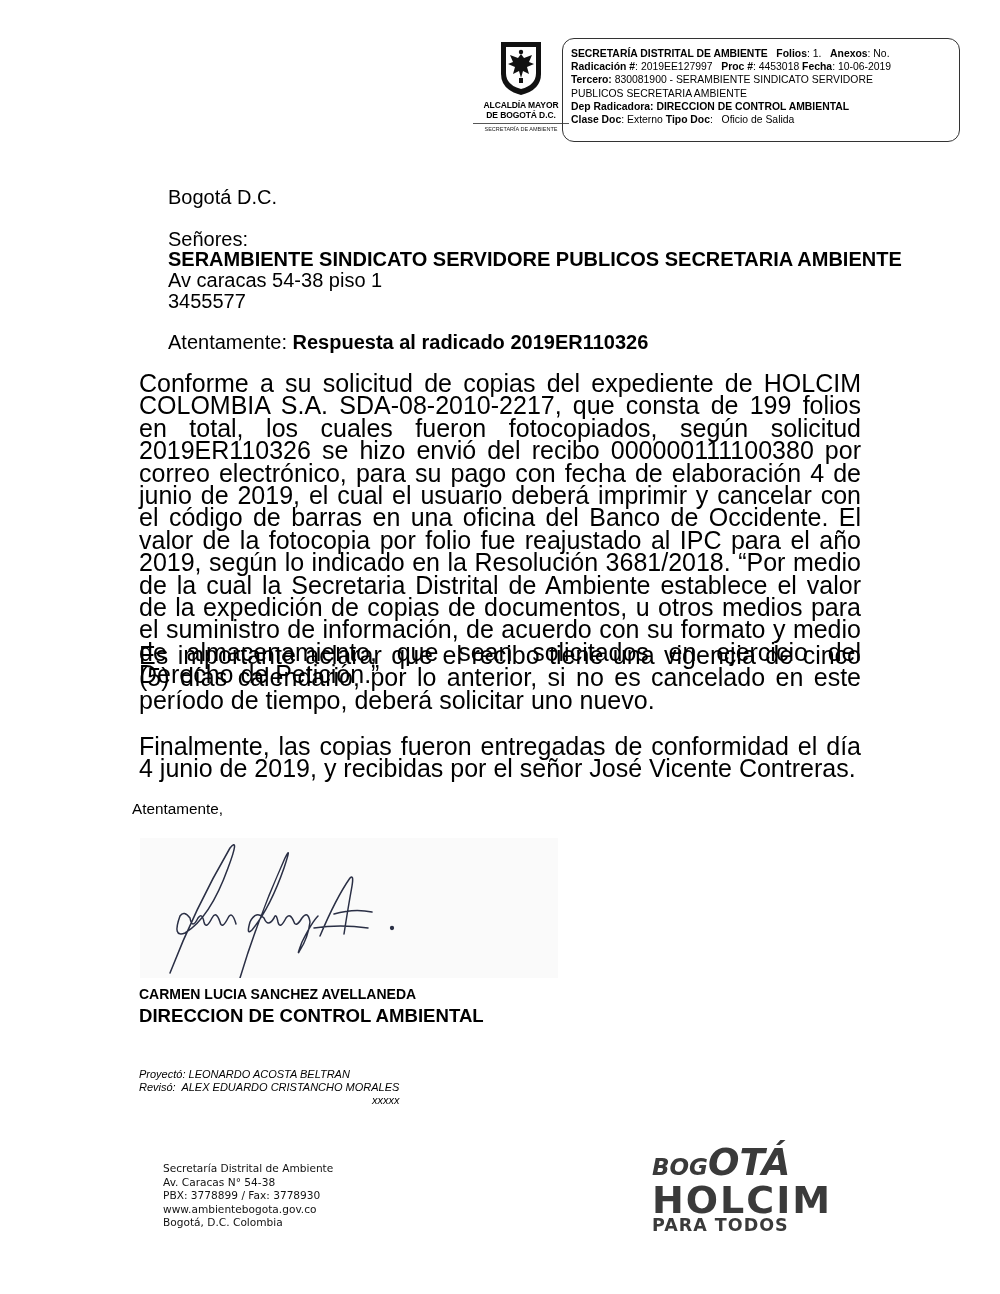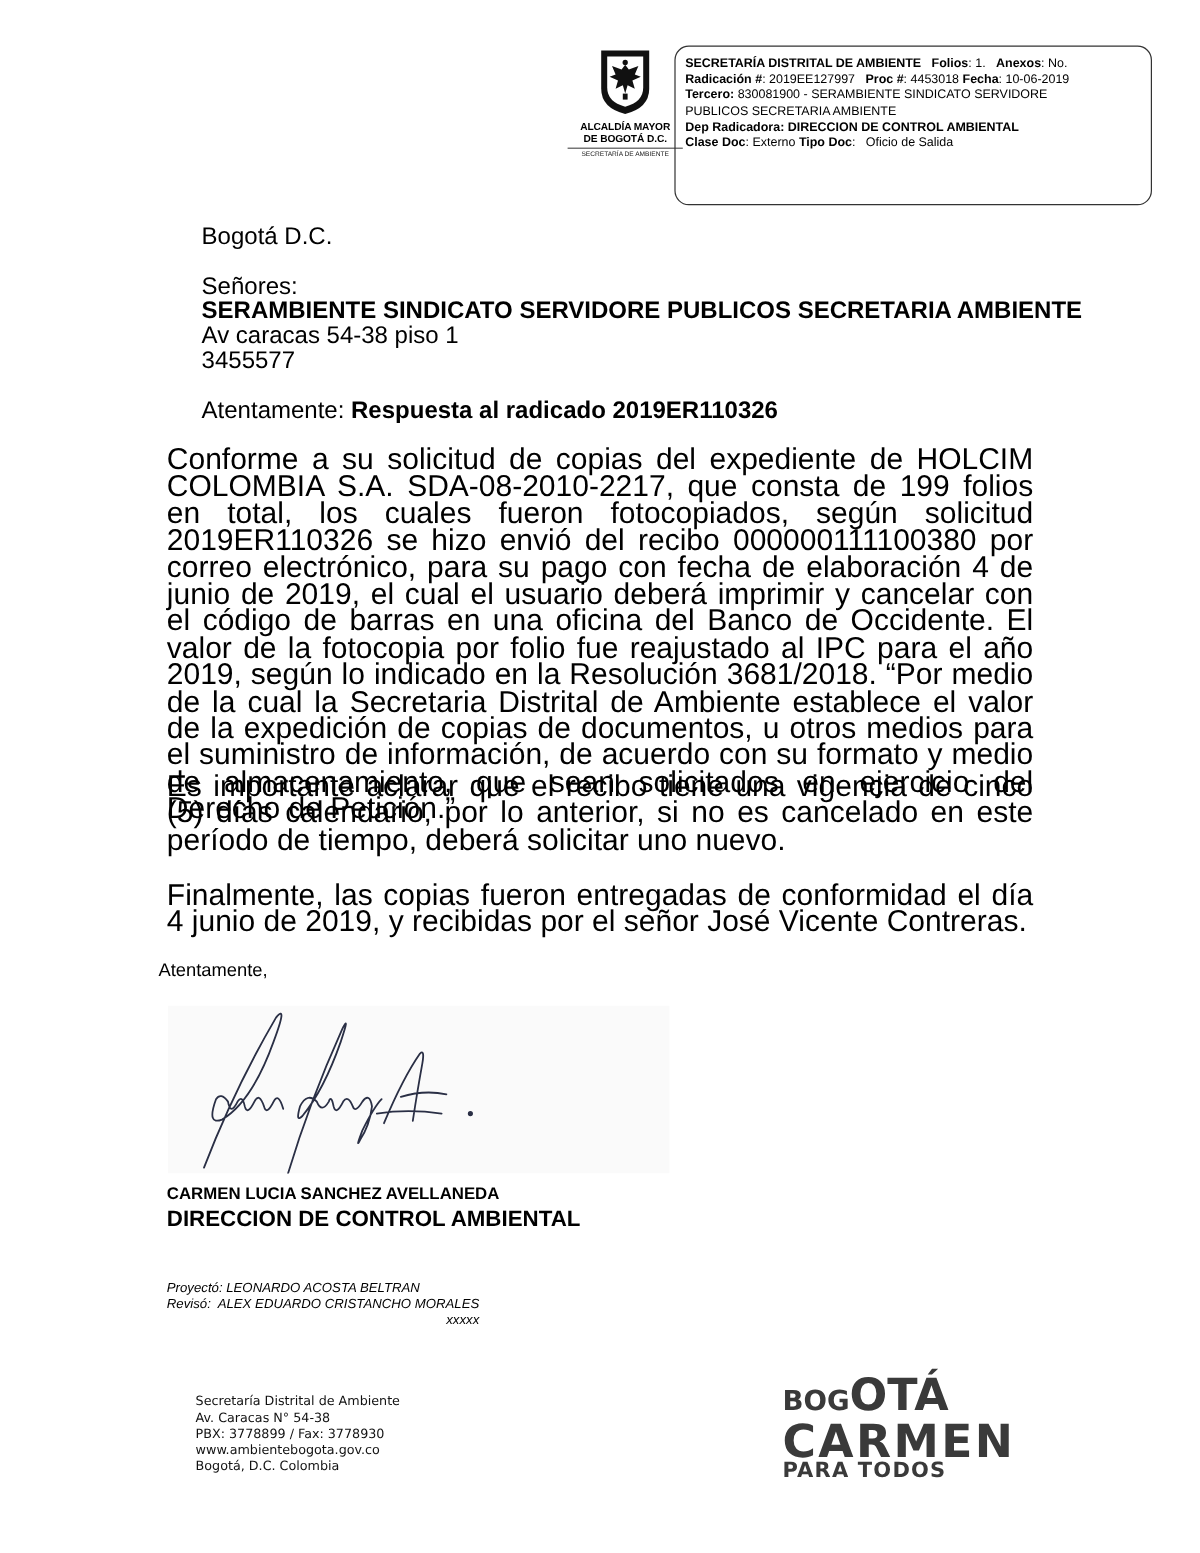--- a/index.html
+++ b/index.html
@@ -6,21 +6,21 @@
   body { width: 1000px; height: 1294px; position: relative; overflow: hidden; font-family: "Liberation Sans", sans-serif; color: #000; }
   .abs { position: absolute; }
 
   
   #logo { left: 473px; top: 40px; width: 96px; text-align: center; }
   #logo svg { display: block; margin: 0 auto; }
   #logo .l1 { font-weight: bold; font-size: 8.5px; line-height: 10px; margin-top: 4px; letter-spacing: -0.1px; }
   #logo .l3 { font-size: 5.5px; border-top: 1px solid #555; margin-top: 3px; padding-top: 2px; color: #222; }
 
   
-  #stamp { left: 562px; top: 38px; width: 398px; height: 133px; border: 1.5px solid #333; border-radius: 12px; box-sizing: border-box; padding: 8px 0 0 8px; font-size: 10.4px; line-height: 13.2px; font-family: "Liberation Sans", sans-serif; }
+  #stamp { left: 562px; top: 38px; width: 398px; height: 104px; border: 1.5px solid #333; border-radius: 12px; box-sizing: border-box; padding: 8px 0 0 8px; font-size: 10.4px; line-height: 13.2px; font-family: "Liberation Sans", sans-serif; }
   #stamp b { font-weight: bold; }
 
   .body-text { font-size: 20px; line-height: 20.5px; margin-left: 28px; }
   #city { left: 140px; top: 187px; }
   #senores { left: 140px; top: 229px; }
   #addressee { left: 140px; top: 249px; font-weight: bold; }
   #address { left: 140px; top: 270px; }
   #phone { left: 140px; top: 291px; }
   #reference { left: 140px; top: 332px; }
   #reference b { font-weight: bold; }
@@ -34,21 +34,21 @@
   #signature { left: 140px; top: 838px; width: 418px; height: 140px; }
   #signer-name { left: 139px; top: 983px; font-weight: bold; font-size: 14px; line-height: 22px; }
   #signer-dept { left: 139px; top: 1005px; font-weight: bold; font-size: 18.6px; line-height: 22px; }
 
   #credits { left: 139px; top: 1068px; font-style: italic; font-size: 11px; line-height: 13px; }
   #credits .x { padding-left: 58px; text-align: right; }
 
   #footer-address { left: 163px; top: 1162px; font-family: "DejaVu Sans", sans-serif; font-size: 10.6px; line-height: 13.5px; color: #111; }
 
   #brand { left: 652px; top: 1146px; width: 190px; font-family: "DejaVu Sans", sans-serif; font-weight: bold; color: #3a3a3a; }
-  #brand .r1 { font-size: 37px; line-height: 34px; letter-spacing: 0px; }
+  #brand .r1 { font-size: 37px; line-height: 34px; letter-spacing: 0px; font-style: italic; }
   #brand .r1 .small { font-size: 23px; }
   #brand .r2 { font-size: 38px; line-height: 32px; letter-spacing: 2px; }
   #brand .r3 { font-size: 17.5px; line-height: 18px; letter-spacing: 1px; }
 </style>
 </head>
 <body>
 
 <div id="logo" class="abs">
   <svg width="44" height="56" viewBox="0 0 44 56">
     <path d="M2 2 H42 V34 Q42 50 22 55 Q2 50 2 34 Z" fill="#111"></path>
@@ -121,15 +121,15 @@
 <div id="footer-address" class="abs">
   <div>Secretaría Distrital de Ambiente</div>
   <div>Av. Caracas N° 54-38</div>
   <div>PBX: 3778899 / Fax: 3778930</div>
   <div>www.ambientebogota.gov.co</div>
   <div>Bogotá, D.C. Colombia</div>
 </div>
 
 <div id="brand" class="abs">
   <div class="r1"><span class="small">BOG</span><span>OTÁ</span></div>
-  <div class="r2">CARMEN</div>
+  <div class="r2">HOLCIM</div>
   <div class="r3">PARA TODOS</div>
 </div>
 
 </body></html>

